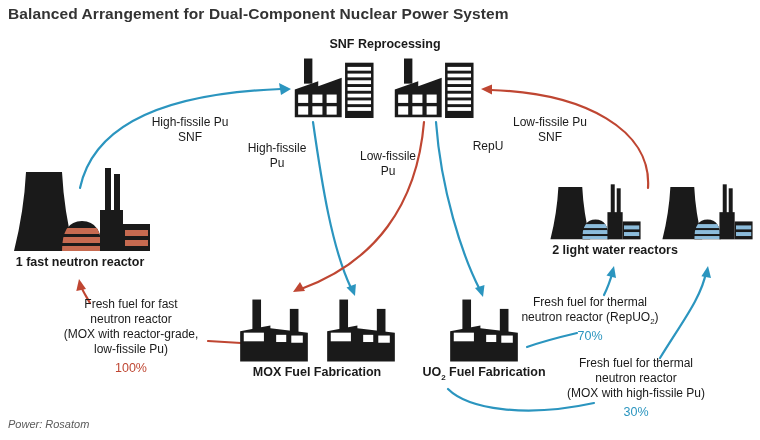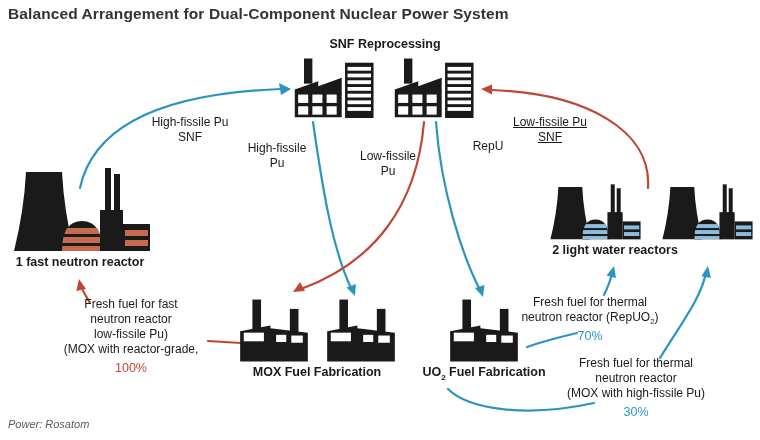--- a/index.html
+++ b/index.html
@@ -225,30 +225,30 @@
   </div>
   <div class="label" style="left:277px;top:141px;">
     <div>High-fissile</div>
     <div>Pu</div>
   </div>
   <div class="label" style="left:388px;top:149px;">
     <div>Low-fissile</div>
     <div>Pu</div>
   </div>
   <div class="label" style="left:458px;top:139px;margin-left:30px;">RepU</div>
-  <div class="label" style="left:550px;top:115px;text-decoration:underline;">
+  <div class="label" style="left:550px;top:115px;">
     <div>Low-fissile Pu</div>
     <div>SNF</div>
   </div>
 
   <div class="block" style="left:131px;top:297px;width:185px;">
     <div>Fresh fuel for fast</div>
     <div>neutron reactor</div>
+    <div>(MOX with reactor-grade,</div>
     <div>low-fissile Pu)</div>
-    <div>(MOX with reactor-grade,</div>
     <div class="pct pct-red">100%</div>
   </div>
 
   <div class="block" style="left:590px;top:295px;width:180px;">
     <div>Fresh fuel for thermal</div>
     <div><span>neutron reactor (RepUO</span><sub class="s">2</sub><span>)</span></div>
     <div class="pct pct-blue">70%</div>
   </div>
 
   <div class="block" style="left:636px;top:356px;width:190px;">

